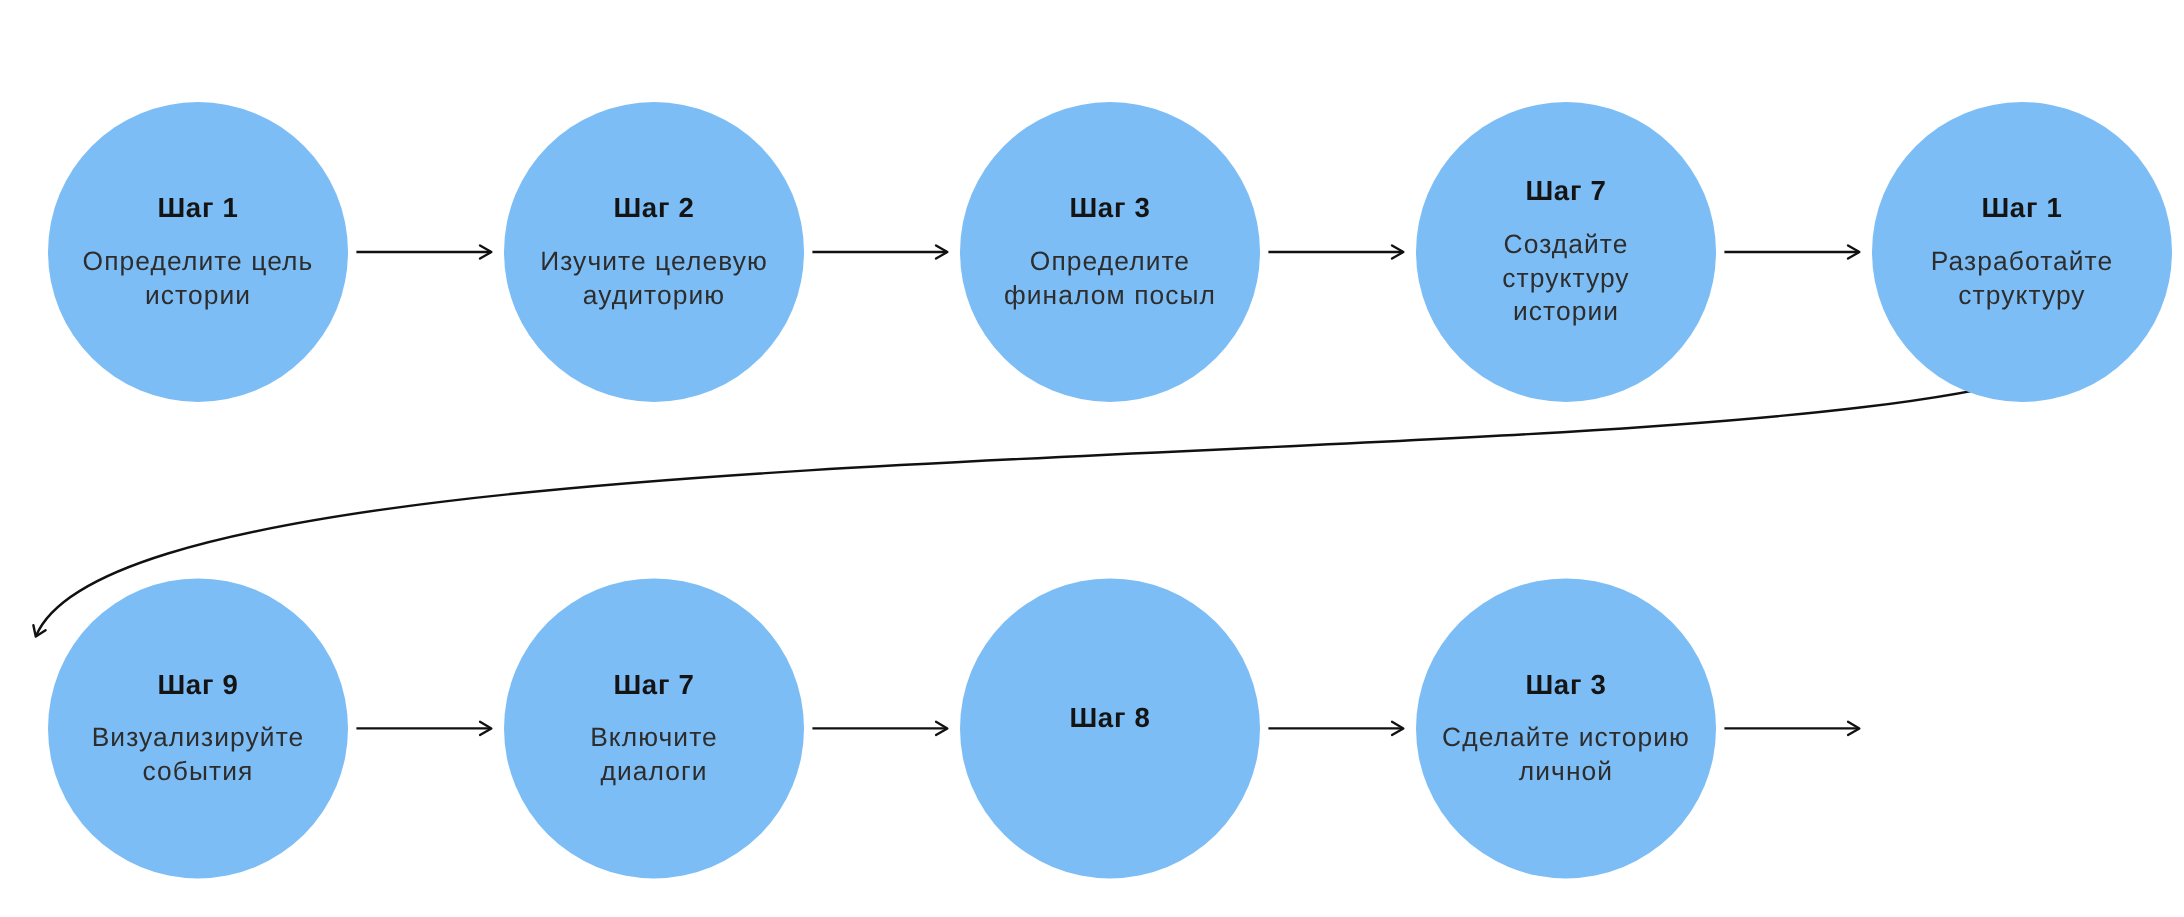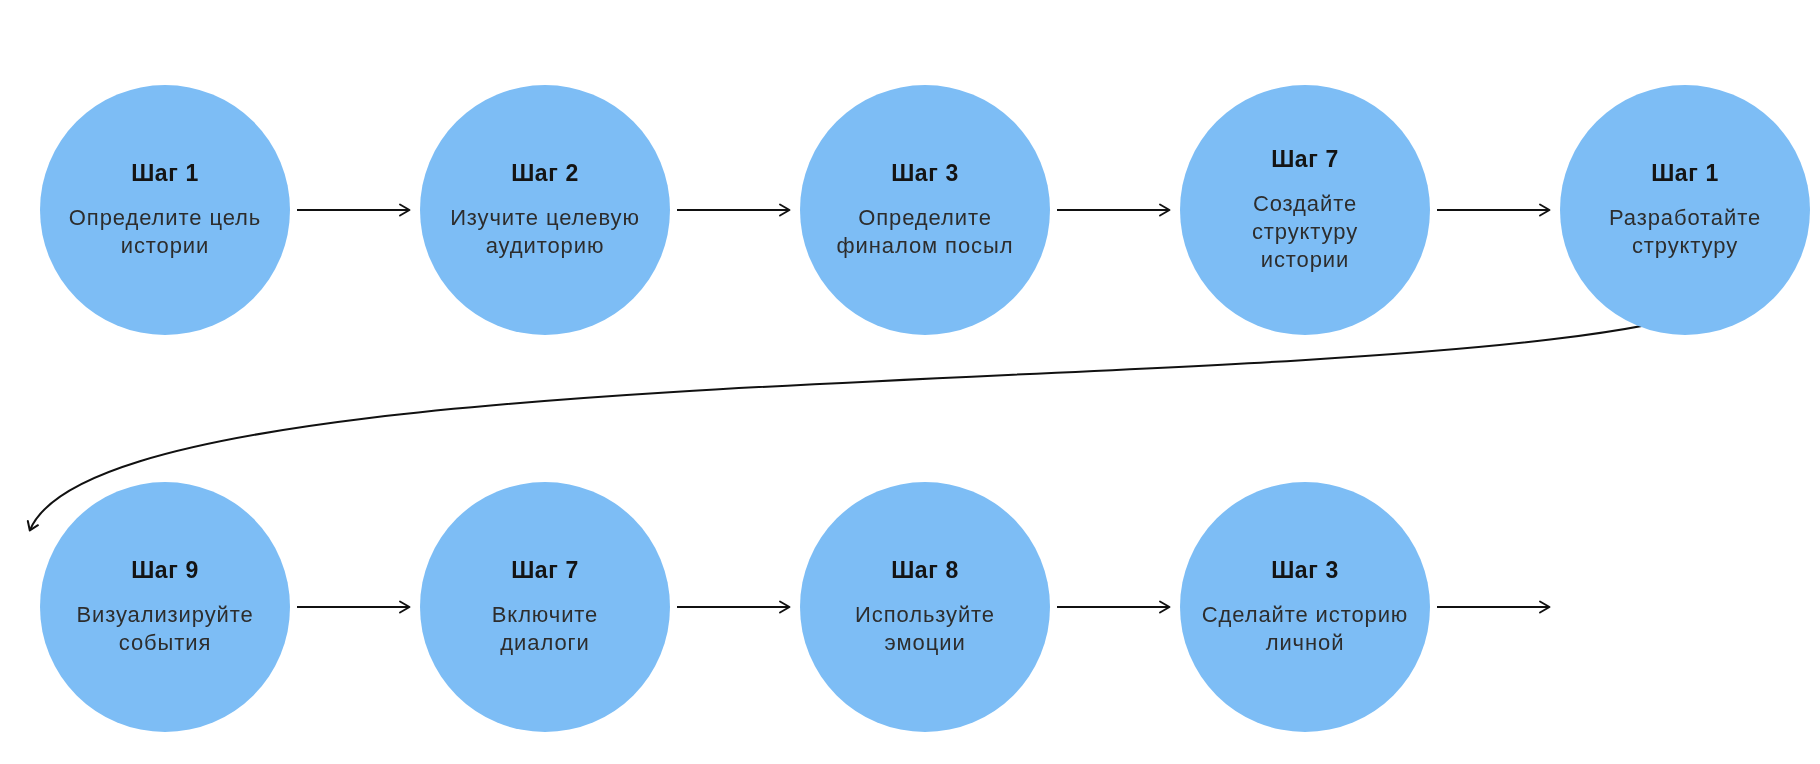--- a/index.html
+++ b/index.html
@@ -154,22 +154,20 @@
 диалоги</div>
     </div>
 
     <svg class="arrow" viewBox="0 0 130 20">
       <line x1="7" y1="10" x2="119" y2="10" stroke="#111111" stroke-width="1.9"></line>
       <polyline points="110,4.5 119.5,10 110,15.5" fill="none" stroke="#111111" stroke-width="1.9" stroke-linecap="round" stroke-linejoin="round"></polyline>
     </svg>
 
     <div class="circle">
       <div class="step-label">Шаг 8</div>
-      <div class="step-text">Используйте
-эмоции</div>
     </div>
 
     <svg class="arrow" viewBox="0 0 130 20">
       <line x1="7" y1="10" x2="119" y2="10" stroke="#111111" stroke-width="1.9"></line>
       <polyline points="110,4.5 119.5,10 110,15.5" fill="none" stroke="#111111" stroke-width="1.9" stroke-linecap="round" stroke-linejoin="round"></polyline>
     </svg>
 
     <div class="circle">
       <div class="step-label">Шаг 3</div>
       <div class="step-text">Сделайте историю

